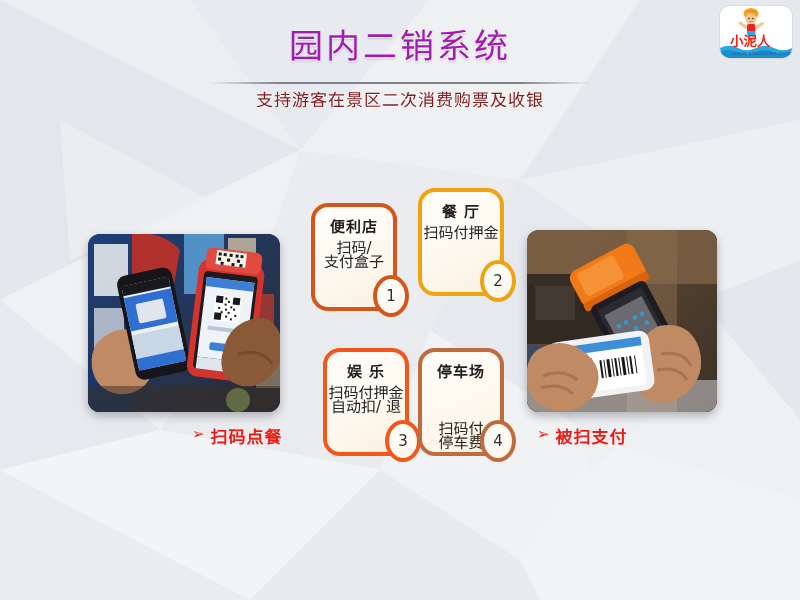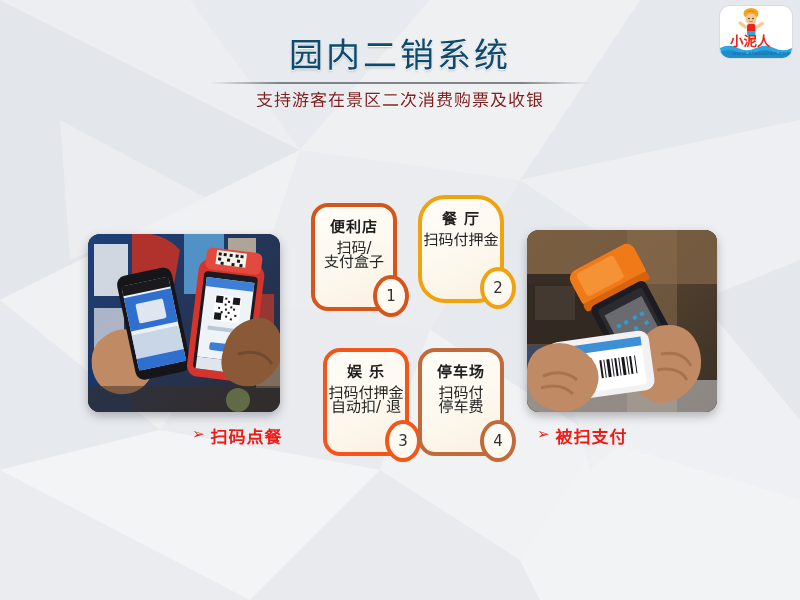--- a/index.html
+++ b/index.html
@@ -13,27 +13,27 @@
   #slide{
     position:absolute;inset:0;width:800px;height:600px;overflow:hidden;
     background:#f1f2f4;
   }
 
   
   .bg-poly{position:absolute;inset:0;width:800px;height:600px;}
 
   
   .title{
-    position:absolute;left:0;top:36px;width:800px;
+    position:absolute;left:0;top:24px;width:800px;
     text-align:center;
     font-size:34px;line-height:44px;
     letter-spacing:3px;
-    color:#0c4a6e;
+    color:#a21caf;
     font-weight:normal;
-    font-family:Liberation Mono, monospace;
+    font-family:Liberation Sans, sans-serif;
     text-shadow:0 1px 0 #fff,0 2px 2px rgba(120,120,130,.35);
   }
   .title-rule{
     position:absolute;left:210px;top:82px;width:380px;height:2px;
     background:linear-gradient(to right,rgba(150,152,158,0) 0%,
                rgba(110,112,120,.85) 18%,rgba(110,112,120,.85) 82%,
                rgba(150,152,158,0) 100%);
   }
   .subtitle{
     position:absolute;left:0;top:88px;width:800px;text-align:center;
@@ -104,23 +104,23 @@
     font-family:"DejaVu Sans","Liberation Sans",sans-serif;
   }
 
   
   .c1{border:4px solid #d4561b;} .c1 .badge{border:4px solid #d4561b;}
   .c2{border:4px solid #f0a311;} .c2 .badge{border:4px solid #f0a311;}
   .c3{border:4px solid #f4561a;margin-left:12px;} .c3 .badge{border:4px solid #f4561a;}
   .c4{border:4px solid #c06b3c;} .c4 .badge{border:4px solid #c06b3c;}
 
   .p1{left:311px;top:203px;}
-  .p2{left:418px;top:195px;border-radius:27px;}
+  .p2{left:418px;top:188px;}
   .p3{left:311px;top:348px;}
-  .p4{left:418px;top:348px;}
+  .p4{left:418px;top:348px;gap:36px;}
 </style>
 </head>
 <body>
 
 <div id="slide">
 
   <svg class="bg-poly" viewBox="0 0 800 600" preserveAspectRatio="none" aria-hidden="true">
     <rect x="0" y="0" width="800" height="600" fill="#f1f2f4"></rect>
     <g stroke="none">
       <polygon points="0,0 300,150 0,300" fill="#e3e6ea"></polygon>

